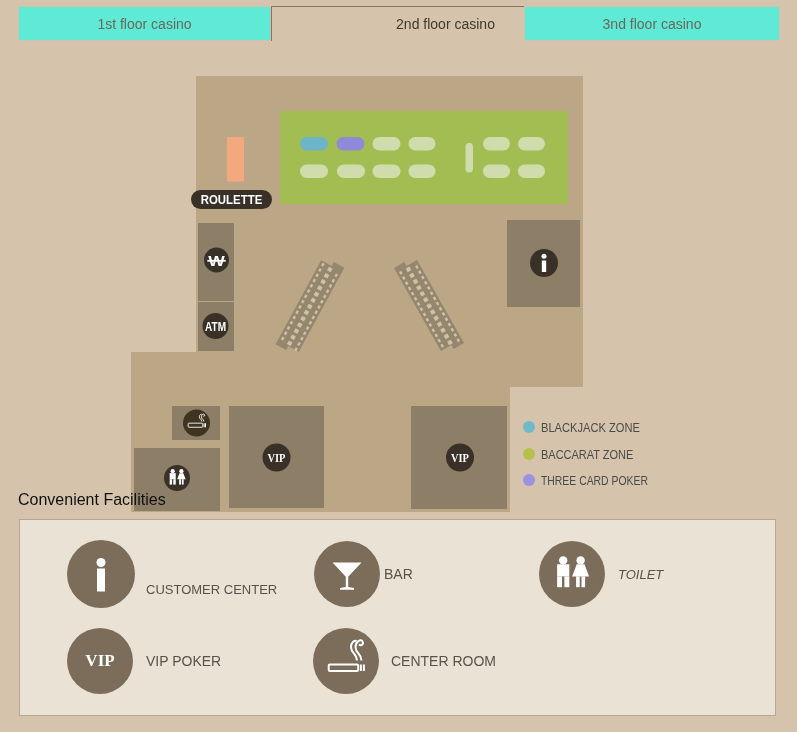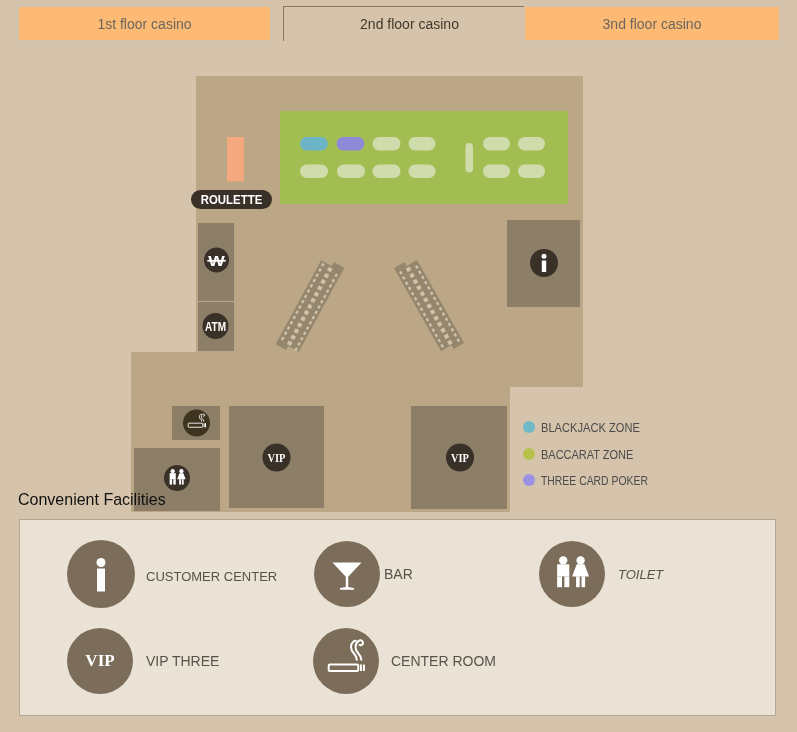--- a/index.html
+++ b/index.html
@@ -1,30 +1,30 @@
 <!DOCTYPE html>
 <html><head>
 <meta charset="utf-8">
 <style>
   html,body{margin:0;padding:0;}
   body{width:797px;height:732px;background:#d5c4ab;font-family:"Liberation Sans",sans-serif;position:relative;overflow:hidden;}
   .tab{position:absolute;top:6px;height:33px;line-height:34px;text-align:center;font-size:14px;}
-  .tab.off{background:#fdba74;border:1px solid #cdc3b0;color:#6b675e;}
+  .tab.off{background:#5eead4;border:1px solid #cdc3b0;color:#6b675e;}
   .tab.on{background:transparent;border:1px solid #877659;border-bottom:none;color:#40392d;height:34px;}
   .lgtxt{position:absolute;left:541px;font-size:13px;color:#4b4b4b;transform-origin:0 0;}
   .ldot{position:absolute;left:523px;width:12px;height:12px;border-radius:50%;}
   .fac-label{position:absolute;font-size:13px;color:#57534b;}
   .fac-circ{position:absolute;width:66px;height:66px;border-radius:50%;background:#7b6d59;}
 </style>
 </head>
 <body>
 
 <div class="tab off" style="left:18px;width:251px;">1st floor casino</div>
 
-<div class="tab on" style="left:283px;width:251px;">2nd floor casino</div>
+<div class="tab on" style="left:271px;width:251px;padding-left:48px;">2nd floor casino</div>
 
 <div class="tab off" style="left:524px;width:254px;">3nd floor casino</div>
 
 <svg style="position:absolute;left:120px;top:70px;" width="480" height="445" viewBox="120 70 480 445">
 
   <polygon points="196,76 583,76 583,387 510,387 510,512 131,512 131,352 196,352" fill="#bba685"></polygon>
 
   <rect x="280" y="111" width="288" height="93" fill="#a2be53"></rect>
 
   <rect x="300" y="137" width="28" height="13.5" rx="6.7" fill="#6db4c7"></rect>
@@ -218,21 +218,21 @@
 <div style="position:absolute;left:18px;top:491px;font-size:16px;font-weight:normal;color:#111111;">Convenient Facilities</div>
 
 <div style="position:absolute;left:19px;top:519px;width:757px;height:197px;background:#eae2d4;border:1px solid #b3a896;box-sizing:border-box;"></div>
 
 <div class="fac-circ" style="left:67px;top:540px;width:68px;height:68px;"></div>
 <svg style="position:absolute;left:68px;top:541px;" width="66" height="66" viewBox="-33 -33 66 66">
   <circle cx="0" cy="-11.5" r="4.5" fill="#fff"></circle>
   <rect x="-4" y="-5.5" width="8" height="23" fill="#fff"></rect>
 </svg>
 
-<div class="fac-label" style="left:146px;top:569px;">CUSTOMER CENTER</div>
+<div class="fac-label" style="left:146px;top:582px;">CUSTOMER CENTER</div>
 
 <div class="fac-circ" style="left:314px;top:541px;"></div>
 <svg style="position:absolute;left:314px;top:541px;" width="66" height="66" viewBox="-33 -33 66 66">
   <path d="M -14.5,-11.5 L 14.5,-11.5 L 1.2,2.8 L 1.2,13 L 7,14 L 7,15.8 L -7,15.8 L -7,14 L -1.2,13 L -1.2,2.8 Z" fill="#fff"></path>
 </svg>
 
 <div class="fac-label" style="left:384px;top:566px;font-size:14px;">BAR</div>
 
 <div class="fac-circ" style="left:539px;top:541px;"></div>
 <svg style="position:absolute;left:539px;top:541px;" width="66" height="66" viewBox="-33 -33 66 66">
@@ -246,21 +246,21 @@
     <rect x="3.3" y="2.4" width="3.6" height="10.8"></rect>
     <rect x="8.7" y="2.4" width="3.6" height="10.8"></rect>
   </g>
 </svg>
 
 <div class="fac-label" style="left:618px;top:567px;font-style:italic;">TOILET</div>
 
 <div class="fac-circ" style="left:67px;top:628px;"></div>
 <div style="position:absolute;left:67px;top:628px;width:66px;height:66px;line-height:66px;text-align:center;color:#fff;font-weight:bold;font-size:17px;font-family:'Liberation Serif',serif;">VIP</div>
 
-<div class="fac-label" style="left:146px;top:653px;font-size:14px;">VIP THREE</div>
+<div class="fac-label" style="left:146px;top:653px;font-size:14px;">VIP POKER</div>
 
 <div class="fac-circ" style="left:313px;top:628px;"></div>
 <svg style="position:absolute;left:313px;top:628px;" width="66" height="66" viewBox="-33 -33 66 66">
   <g fill="none" stroke="#ffffff" stroke-width="2">
     <rect x="-17.3" y="3.6" width="29.5" height="6.4" rx="1.2"></rect>
     <path d="M 14.9,3.6 L 14.9,10 M 17.9,3.6 L 17.9,10"></path>
     <path d="M 11,-0.5 C 11,-8 5,-7 5,-14 C 5,-19 9,-21 10.5,-20"></path>
     <path d="M 15.5,-0.5 C 15.5,-8 9.5,-7 9.5,-14 C 9.5,-19.5 15,-22.5 16.5,-19.5 C 18,-17 15,-14.5 13,-16.5"></path>
   </g>
 </svg>

